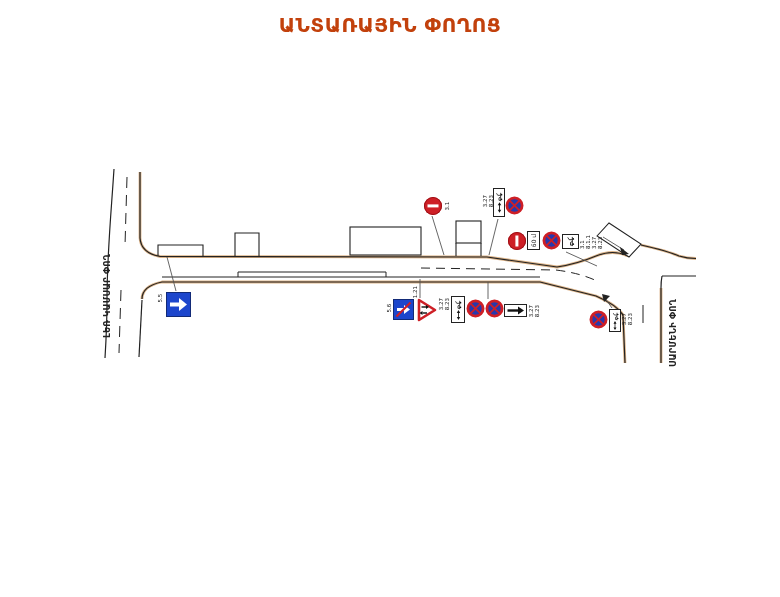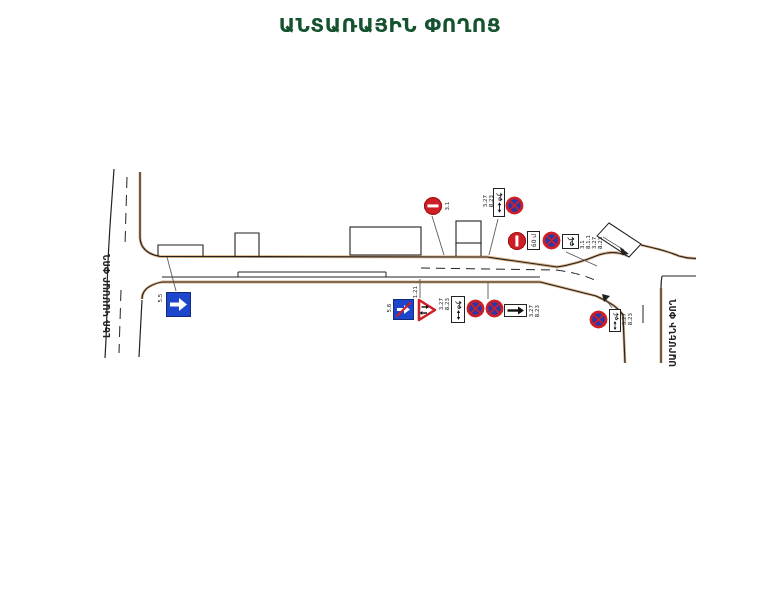--- a/index.html
+++ b/index.html
@@ -1,20 +1,20 @@
 <!DOCTYPE html>
 <html><head>
 <meta charset="utf-8">
 <style>
   html,body{margin:0;padding:0;background:#ffffff;}
   #stage{position:relative;width:780px;height:597px;background:#fff;overflow:hidden;
          font-family:"DejaVu Sans",sans-serif;}
   #map-svg{position:absolute;left:0;top:0;}
   .title{position:absolute;left:0;right:0;top:13px;text-align:center;
-         font:bold 20px "DejaVu Sans",sans-serif;color:#14532d;letter-spacing:.5px;}
+         font:bold 20px "DejaVu Sans",sans-serif;color:#c2410c;letter-spacing:.5px;}
   
   .vl{position:absolute;width:0;height:0;}
   .vl-in{position:absolute;transform:translate(-50%,-50%) rotate(-90deg);
          font:5.5px "DejaVu Sans",sans-serif;line-height:6px;color:#111;
          white-space:nowrap;text-align:left;}
   .street .vl-in{font:600 8.5px "DejaVu Sans",sans-serif;letter-spacing:.2px;color:#222;}
   
   .sign{position:absolute;}
   .no-entry{border-radius:50%;background:#ce1f26;box-shadow:inset 0 0 0 1px #9d1016;}
   .no-entry .bar{position:absolute;left:50%;top:50%;transform:translate(-50%,-50%);

